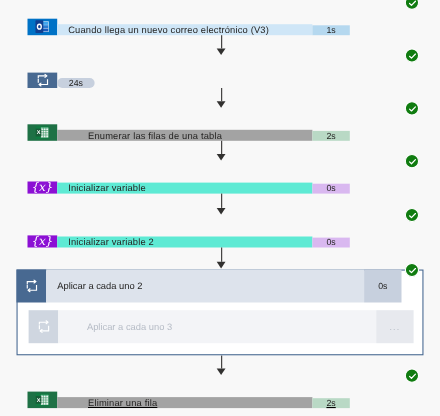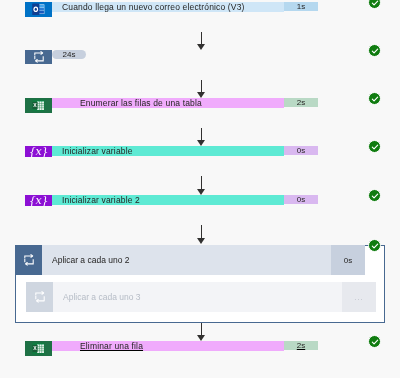--- a/index.html
+++ b/index.html
@@ -12,21 +12,21 @@
   }
   .canvas{position:relative;width:400px;height:378px;}
 
   
   .card{
     position:absolute;
     left:25px;
     width:293px;
     height:30px;
     display:flex;
-    align-items:flex-start;
+    align-items:flex-end;
     box-sizing:border-box;
   }
   .card .icon{
     width:27px;
     flex:0 0 27px;
     display:flex;
     align-items:center;
     justify-content:center;
   }
   .card .title{
@@ -54,21 +54,21 @@
   .t-outlook .title{background:#cfe6f7;}
   .t-outlook .dur{background:#b5d8ef;}
 
   
   .t-control .icon{background:#486991;}
   .t-control .title{background:#dde3ec;}
   .t-control .dur{background:#c7d0de;border-radius:11px;}
 
   
   .t-excel .icon{background:#1e7145;}
-  .t-excel .title{background:#f0abfc;padding-left:28px;}
+  .t-excel .title{background:#a3a3a3;padding-left:28px;}
   .t-excel .dur{background:#b9d9c5;}
 
   
   .t-var .icon{background:#8c10d4;}
   .t-var .title{background:#5eead4;}
   .t-var .dur{background:#d9b8f0;}
 
   
   .t-ghost .icon{background:#cfd6e0;}
   .t-ghost .title{background:#f3f4f7;color:#b6bcc6;}
@@ -121,21 +121,21 @@
   }
   .scope .inner-card{
     position:absolute;
     left:10px;
     width:350px;
     height:30px;
     display:flex;
     box-sizing:border-box;
   }
   .scope .inner-card .icon{width:27px;flex:0 0 27px;display:flex;align-items:center;justify-content:center;}
-  .scope .inner-card .title{flex:1 1 auto;display:flex;align-items:center;padding-left:10px;font-size:8.5px;white-space:nowrap;overflow:hidden;}
+  .scope .inner-card .title{flex:1 1 auto;display:flex;align-items:center;padding-left:26px;font-size:8.5px;white-space:nowrap;overflow:hidden;}
   .scope .inner-card .dur{flex:0 0 34px;display:flex;align-items:center;justify-content:center;}
 
   
   .scope-head{
     position:absolute;
     left:-1px;top:-1px;
     width:350px;height:30px;
     display:flex;box-sizing:border-box;
     z-index:4;
     border-radius:10px;

